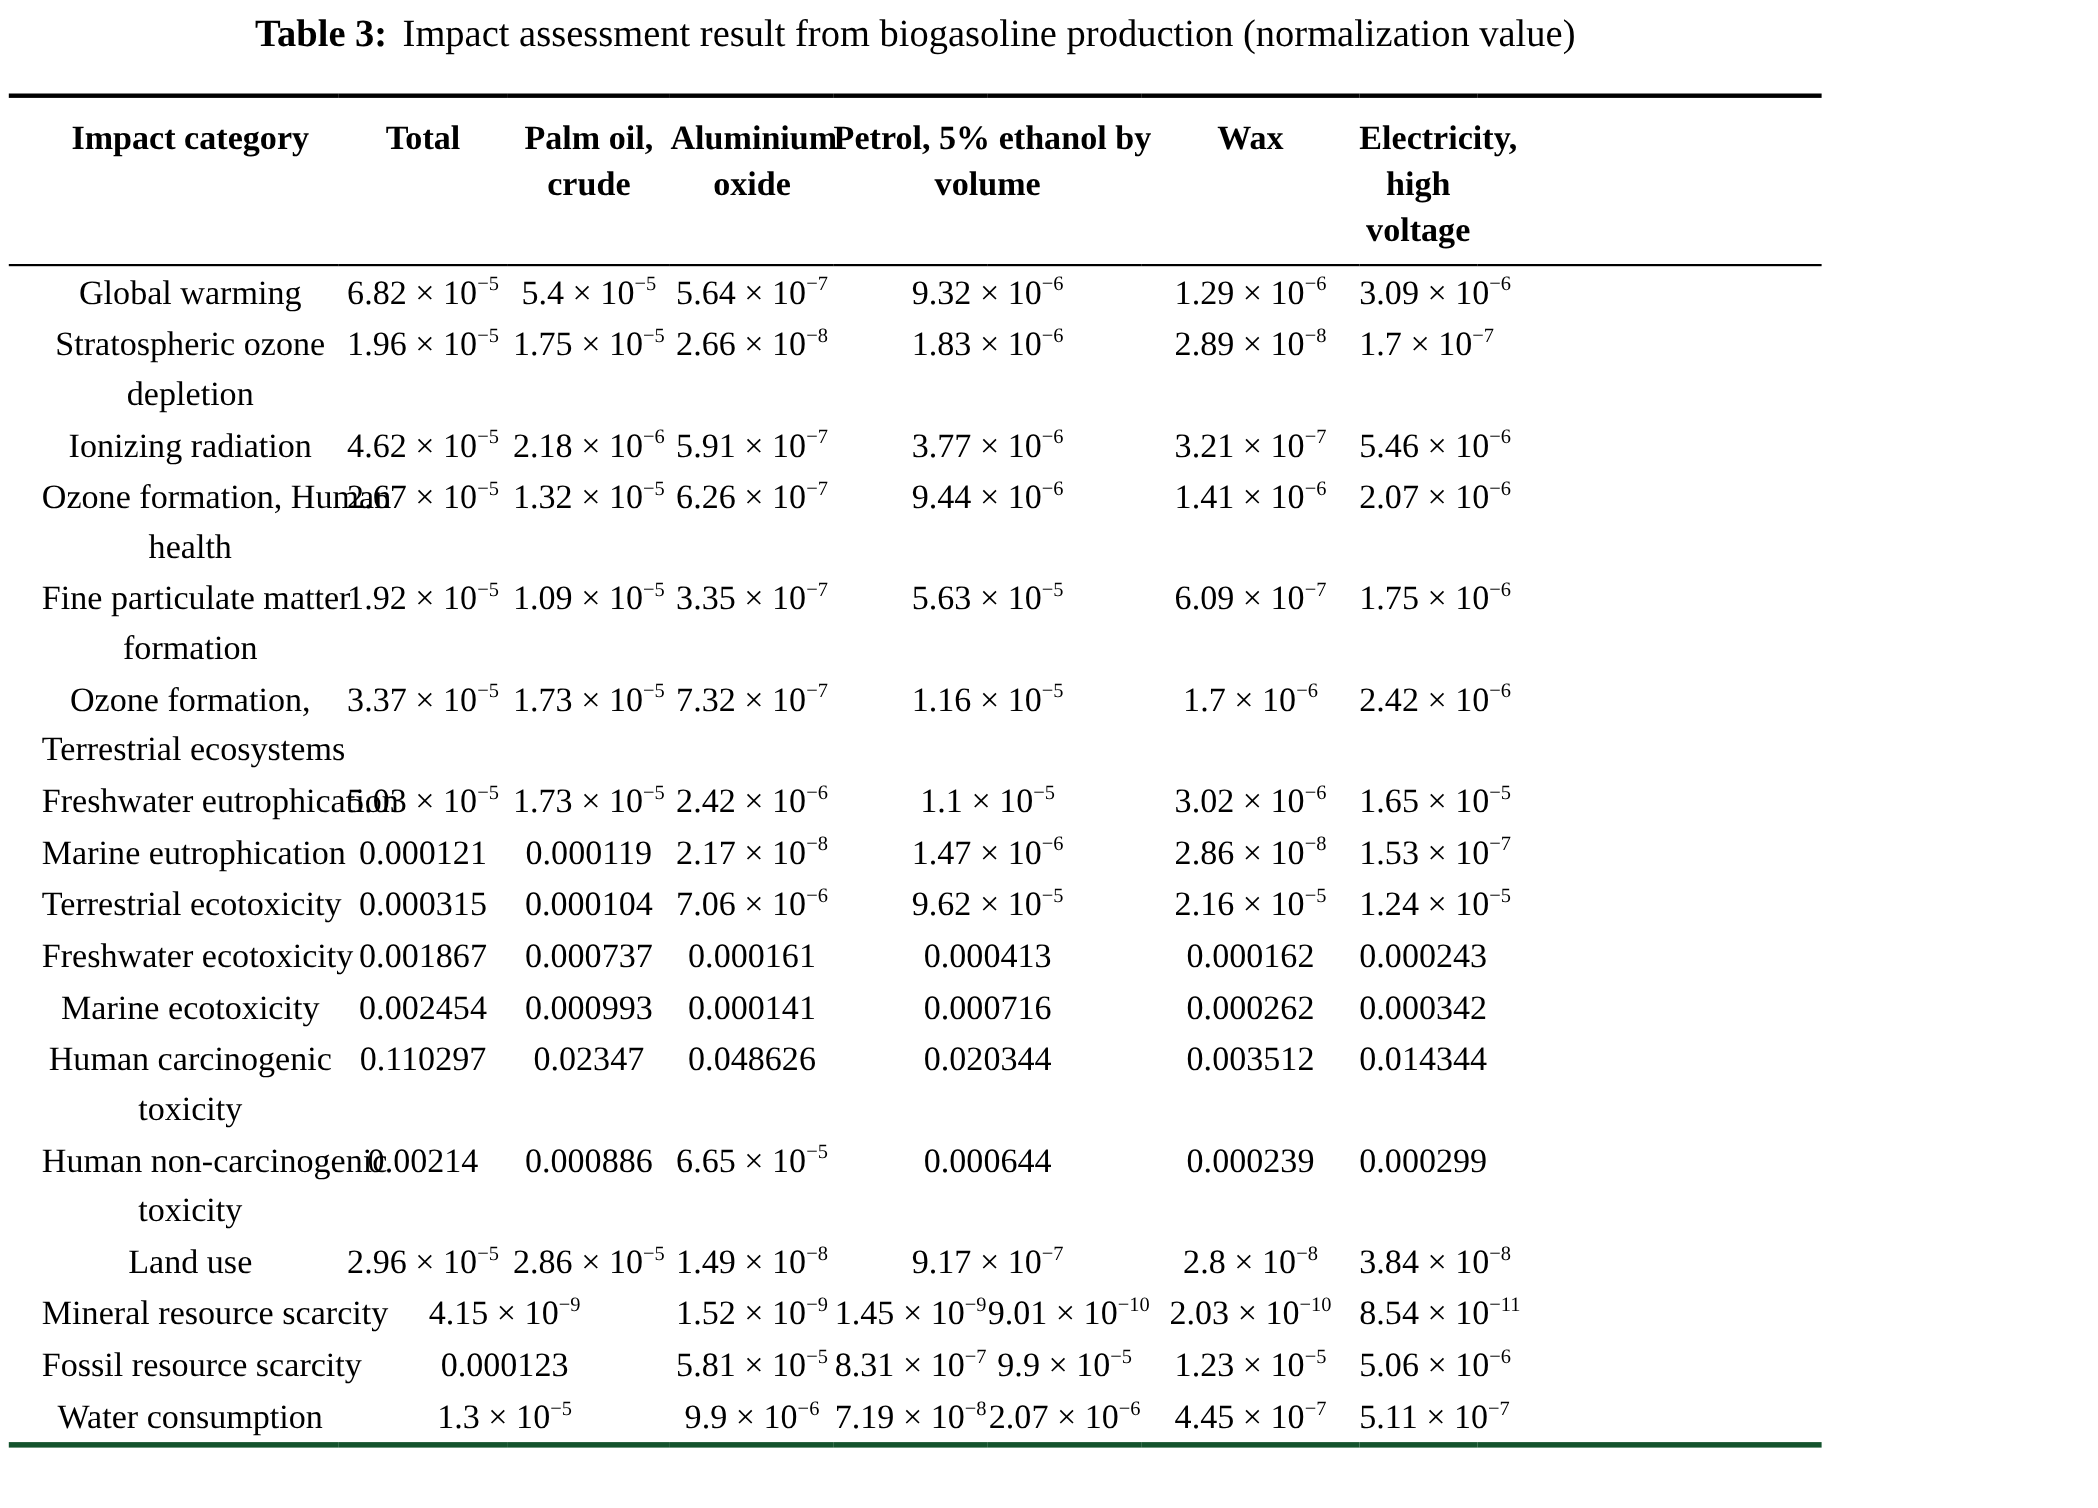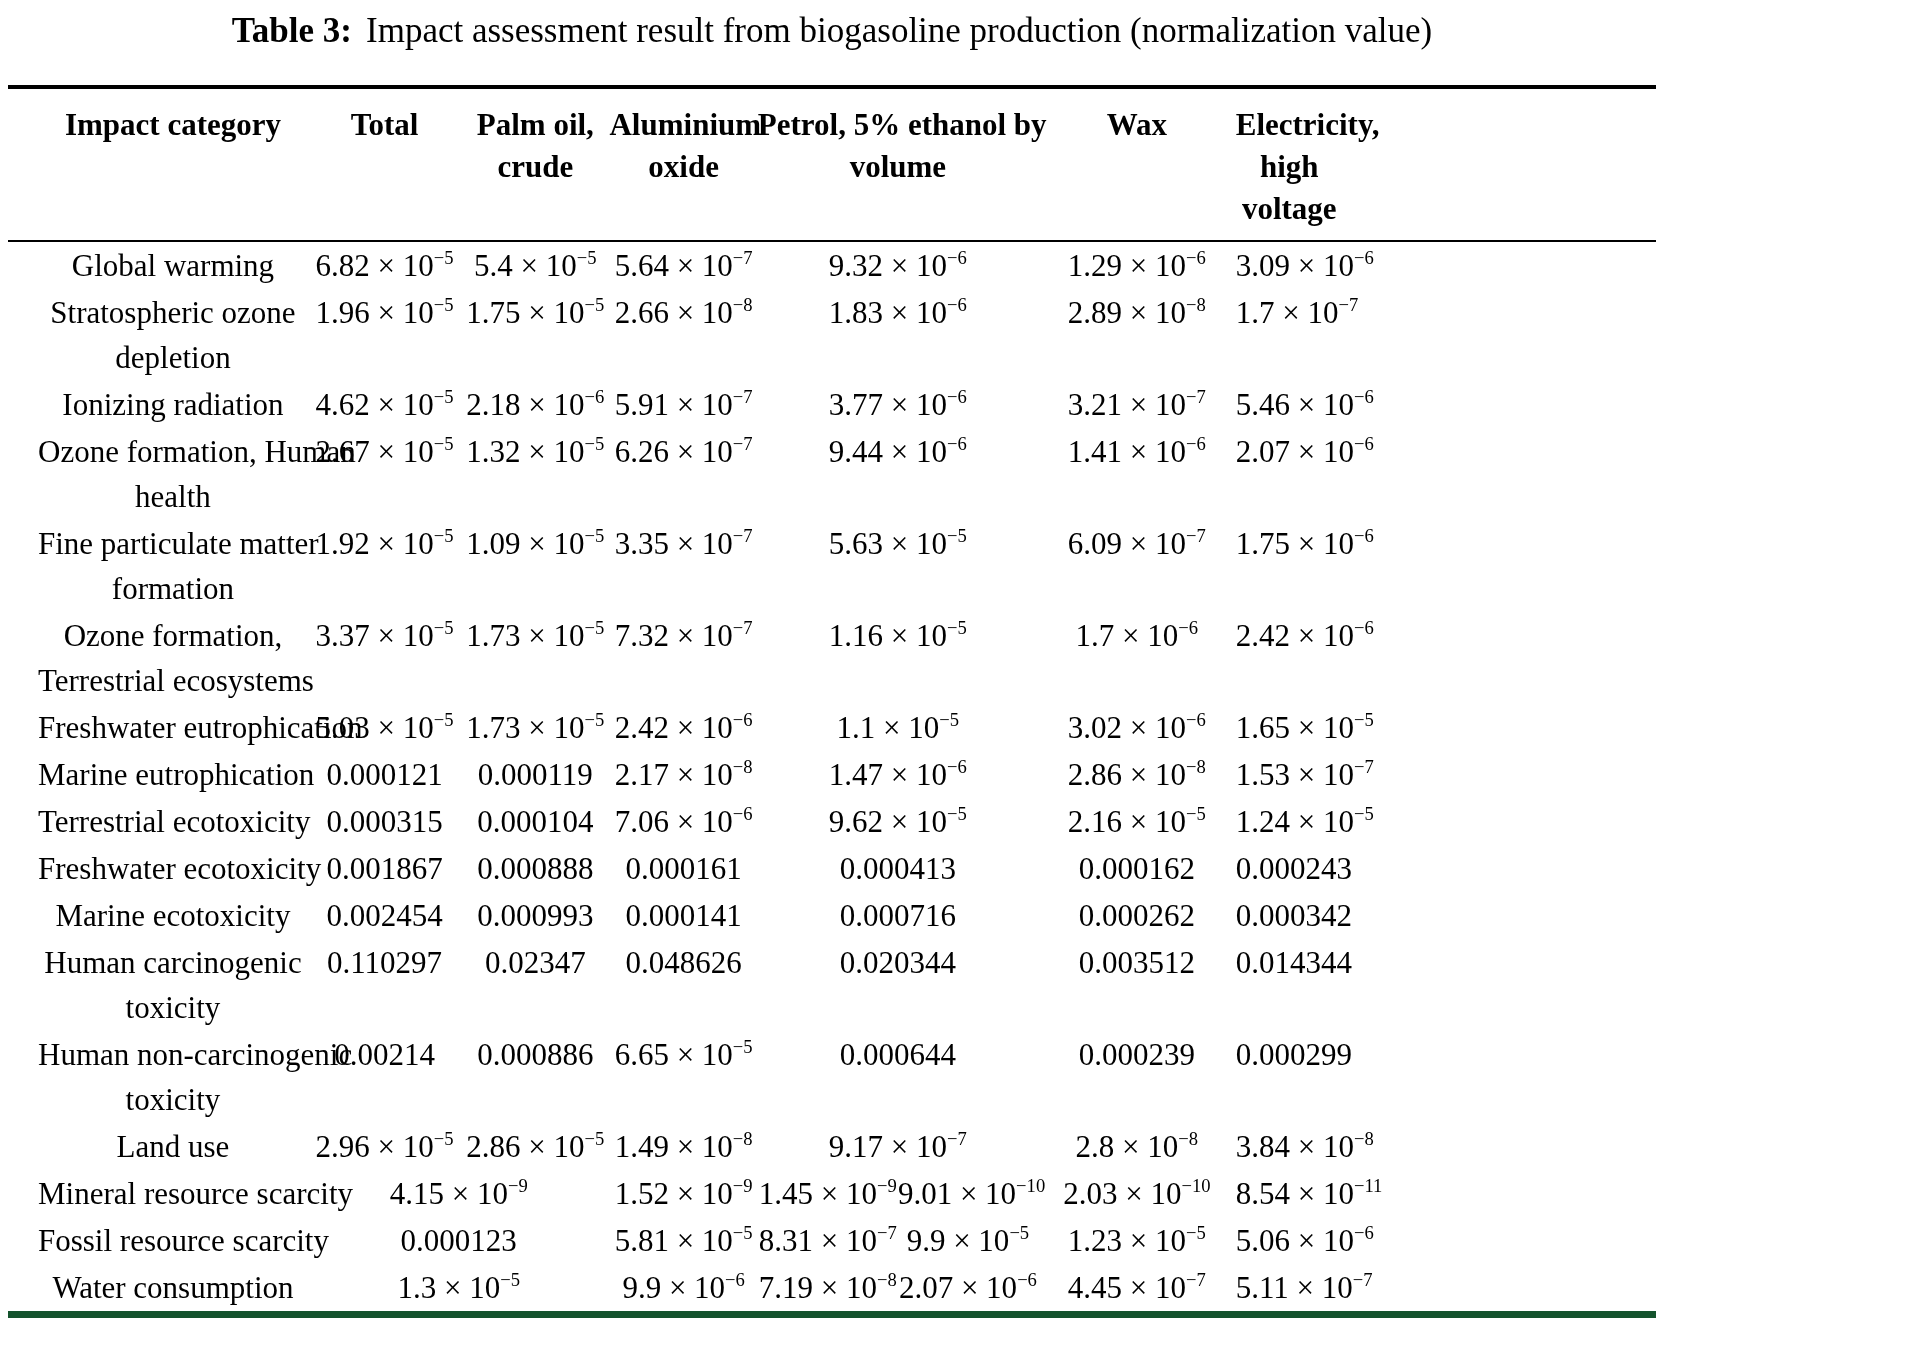--- a/index.html
+++ b/index.html
@@ -19,21 +19,21 @@
     line-height: 42px;
     margin-bottom: 22px;
     white-space: nowrap;
   }
   .cap-label { font-weight: bold; margin-right: 14px; }
   table.impact {
     width: 100%;
     border-collapse: collapse;
     table-layout: fixed;
     border-top: 4px solid #000;
-    border-bottom: 7px solid #14532d;
+    border-bottom: 5px solid #14532d;
     margin-top: 33px;
   }
   thead tr { border-bottom: 2px solid #000; }
   thead th {
     font-weight: bold;
     font-size: 31px;
     line-height: 42px;
     vertical-align: top;
     text-align: center;
     white-space: pre;
@@ -184,21 +184,21 @@
           <td class="num" colspan="1">0.000104</td>
           <td class="num" colspan="1">7.06 × 10<sup>−6</sup></td>
           <td class="num" colspan="2">9.62 × 10<sup>−5</sup></td>
           <td class="num" colspan="1">2.16 × 10<sup>−5</sup></td>
           <td class="num" colspan="1">1.24 × 10<sup>−5</sup></td>
           <td></td>
         </tr>
         <tr>
           <td class="label">Freshwater ecotoxicity</td>
           <td class="num" colspan="1">0.001867</td>
-          <td class="num" colspan="1">0.000888</td>
+          <td class="num" colspan="1">0.000737</td>
           <td class="num" colspan="1">0.000161</td>
           <td class="num" colspan="2">0.000413</td>
           <td class="num" colspan="1">0.000162</td>
           <td class="num" colspan="1">0.000243</td>
           <td></td>
         </tr>
         <tr>
           <td class="label">Marine ecotoxicity</td>
           <td class="num" colspan="1">0.002454</td>
           <td class="num" colspan="1">0.000993</td>

